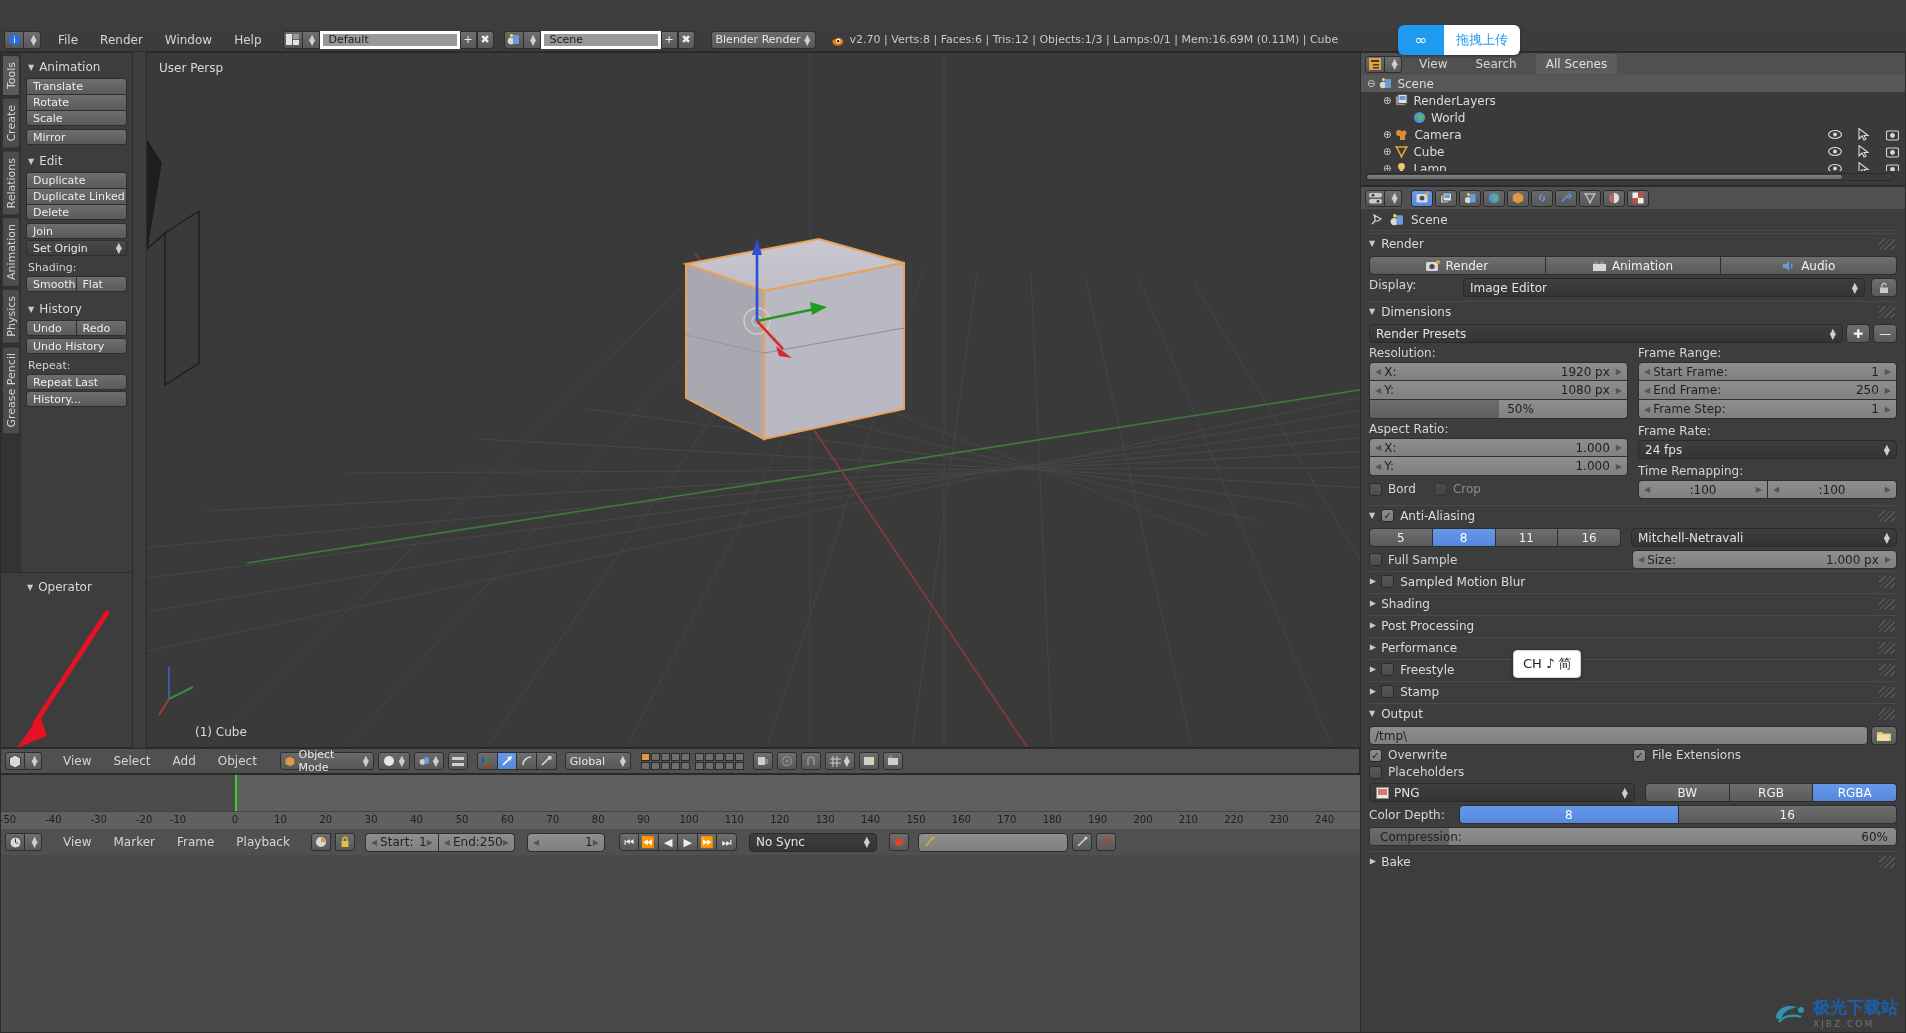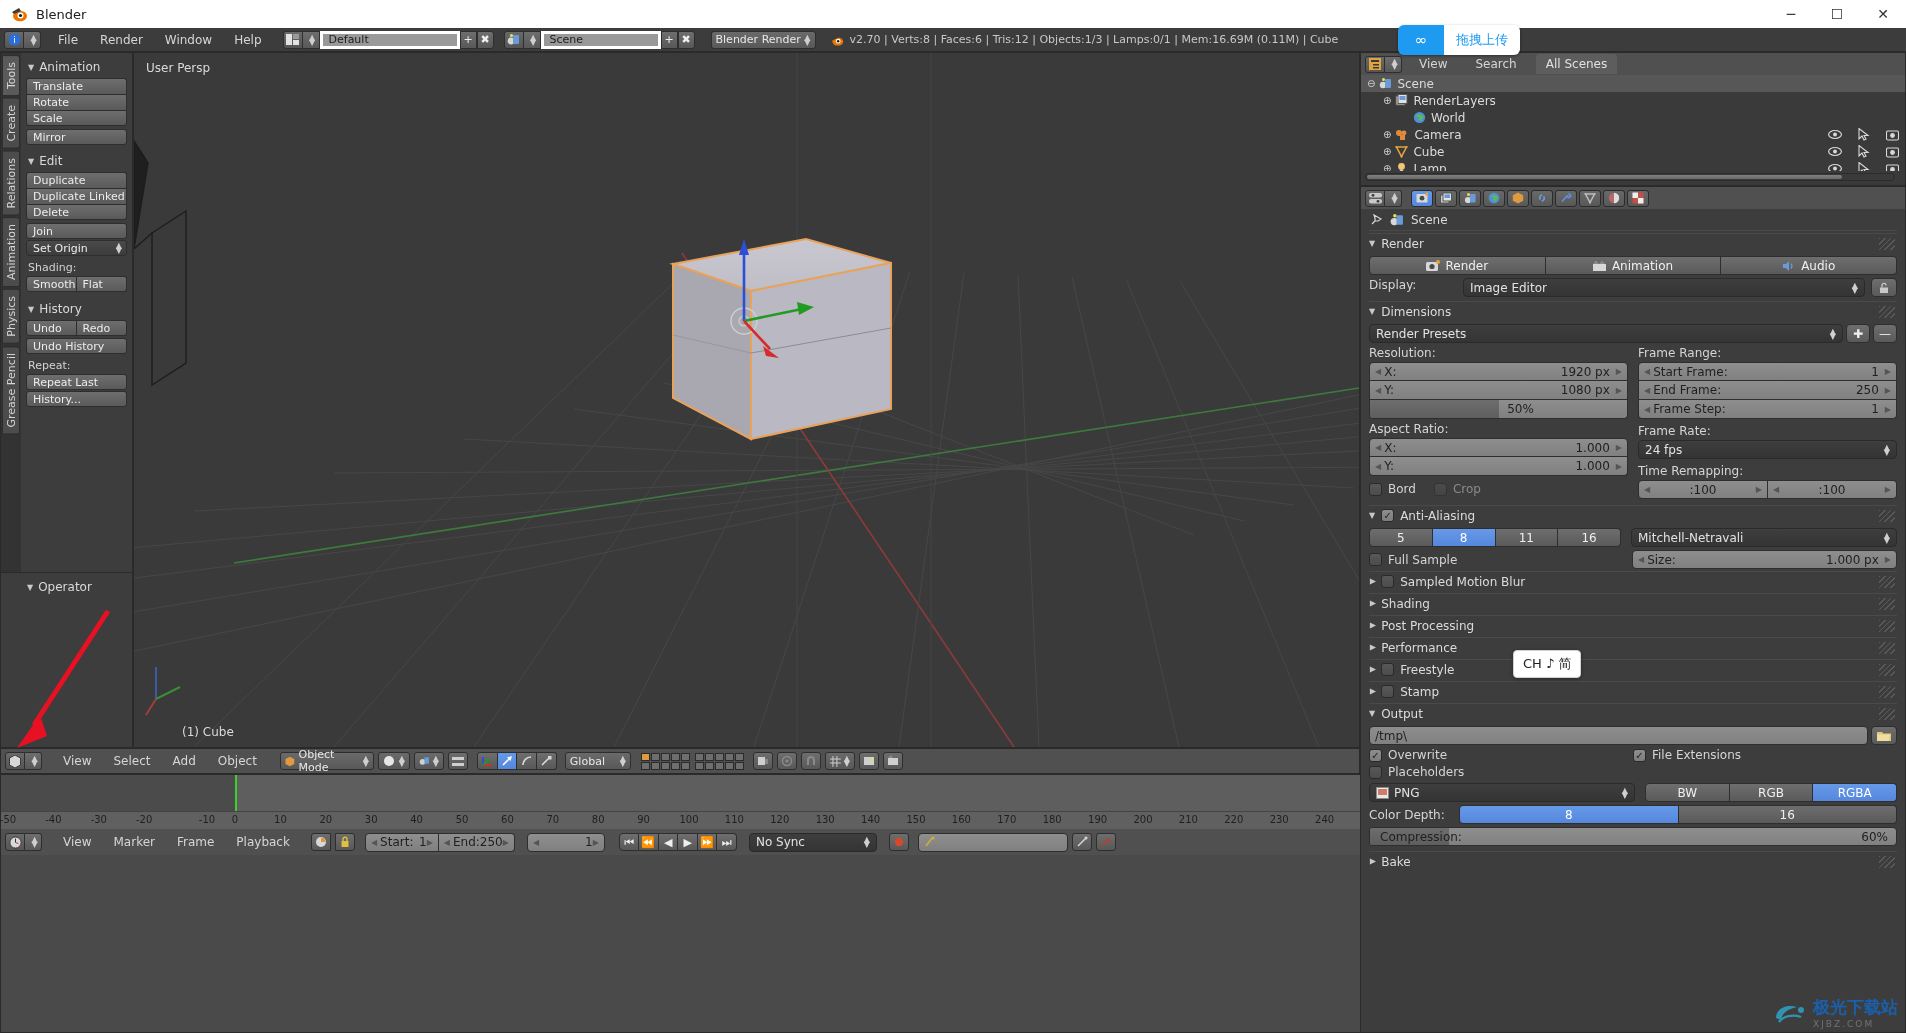--- a/index.html
+++ b/index.html
@@ -56,21 +56,21 @@
   .sublabel { font-size:11px; color:#d2d2d2; margin:5px 0 2px 2px; }
   .row2 { display:flex; gap:0; margin-bottom:1px; }
   .row2 .opbtn { width:50%; border-radius:0; }
   .row2 .opbtn:first-child { border-radius:3px 0 0 3px; }
   .row2 .opbtn:last-child { border-radius:0 3px 3px 0; border-left:none; }
 
   
   #operator { left:0; top:572px; width:133px; height:176px; background:#3d3d3d; border-top:1px solid #2a2a2a;}
 
   
-  #viewport { left:133px; top:52px; width:1227px; height:696px; background:#3a3a3a; overflow:hidden; }
+  #viewport { left:146px; top:52px; width:1227px; height:696px; background:#3a3a3a; overflow:hidden; }
   #viewport .vp-label { position:absolute; left:12px; top:8px; font-size:12px; color:#dadada; }
   #viewport .vp-obj { position:absolute; left:48px; bottom:8px; font-size:12px; color:#dadada; }
 
   
   #vpheader { left:0; top:748px; width:1360px; height:26px; background:#505050;
      display:flex; align-items:center; padding:0 4px; gap:4px; border-top:1px solid #2a2a2a;}
 
   
   #timeline { left:0; top:774px; width:1481px; height:259px; background:#4a4a4a; }
   .tl-strip { position:absolute; left:0; top:0; width:100%; height:36px; background:#5e5e5e; }
@@ -144,36 +144,20 @@
   .watermark { position:absolute; right:8px; bottom:4px; opacity:.85; display:flex; align-items:center; gap:4px;}
   .wm-text { font-size:17px; font-weight:bold; color:#1566c0; }
   .wm-sub { font-size:9px; color:#7b7b7b; letter-spacing:2px; }
   .arrow-red { position:absolute; }
 </style>
 </head>
 <body>
 
 <div class="app">
 
-  <div class="titlebar">
-    <div class="tb-icon">
-      <svg width="18" height="18" viewBox="0 0 18 18">
-        <ellipse cx="10" cy="11" rx="7" ry="5.2" fill="#ea7600"></ellipse>
-        <path d="M2 7 L9 3 L11 6 L4 9 Z" fill="#3c3c3c"></path>
-        <circle cx="10.5" cy="10.5" r="3" fill="#fff"></circle>
-        <circle cx="10.5" cy="10.5" r="1.6" fill="#1a1a1a"></circle>
-      </svg>
-    </div>
-    <div class="tb-title">Blender</div>
-    <div class="win-ctrls">
-      <div>─</div>
-      <div>☐</div>
-      <div class="close">✕</div>
-    </div>
-  </div>
 
   <div class="topbar">
 
     <div style="display:flex;margin-left:4px">
       <div class="icobox">
         <svg width="13" height="13" viewBox="0 0 13 13">
             <circle cx="6.5" cy="6.5" r="6" fill="#2b6fd6"></circle>
         <text x="6.5" y="10" font-size="9" fill="#fff" text-anchor="middle">i</text>
           </svg>
       </div>
@@ -569,21 +553,21 @@
   <div class="area" id="timeline">
     <div class="tl-strip">
       <div class="tl-past"></div>
       <div class="tl-playhead"></div>
     </div>
     <div class="tl-ruler" id="tl-ruler">
         <div class="tl-tick" style="left: 7px;">-50</div>
         <div class="tl-tick" style="left: 52.4px;">-40</div>
         <div class="tl-tick" style="left: 97.8px;">-30</div>
         <div class="tl-tick" style="left: 143.2px;">-20</div>
-        <div class="tl-tick" style="left: 206px;">-10</div>
+        <div class="tl-tick" style="left: 177px;">-10</div>
         <div class="tl-tick" style="left: 234px;">0</div>
         <div class="tl-tick" style="left: 279.4px;">10</div>
         <div class="tl-tick" style="left: 324.8px;">20</div>
         <div class="tl-tick" style="left: 370.2px;">30</div>
         <div class="tl-tick" style="left: 415.6px;">40</div>
         <div class="tl-tick" style="left: 461px;">50</div>
         <div class="tl-tick" style="left: 506.4px;">60</div>
         <div class="tl-tick" style="left: 551.8px;">70</div>
         <div class="tl-tick" style="left: 597.2px;">80</div>
         <div class="tl-tick" style="left: 642.6px;">90</div>

